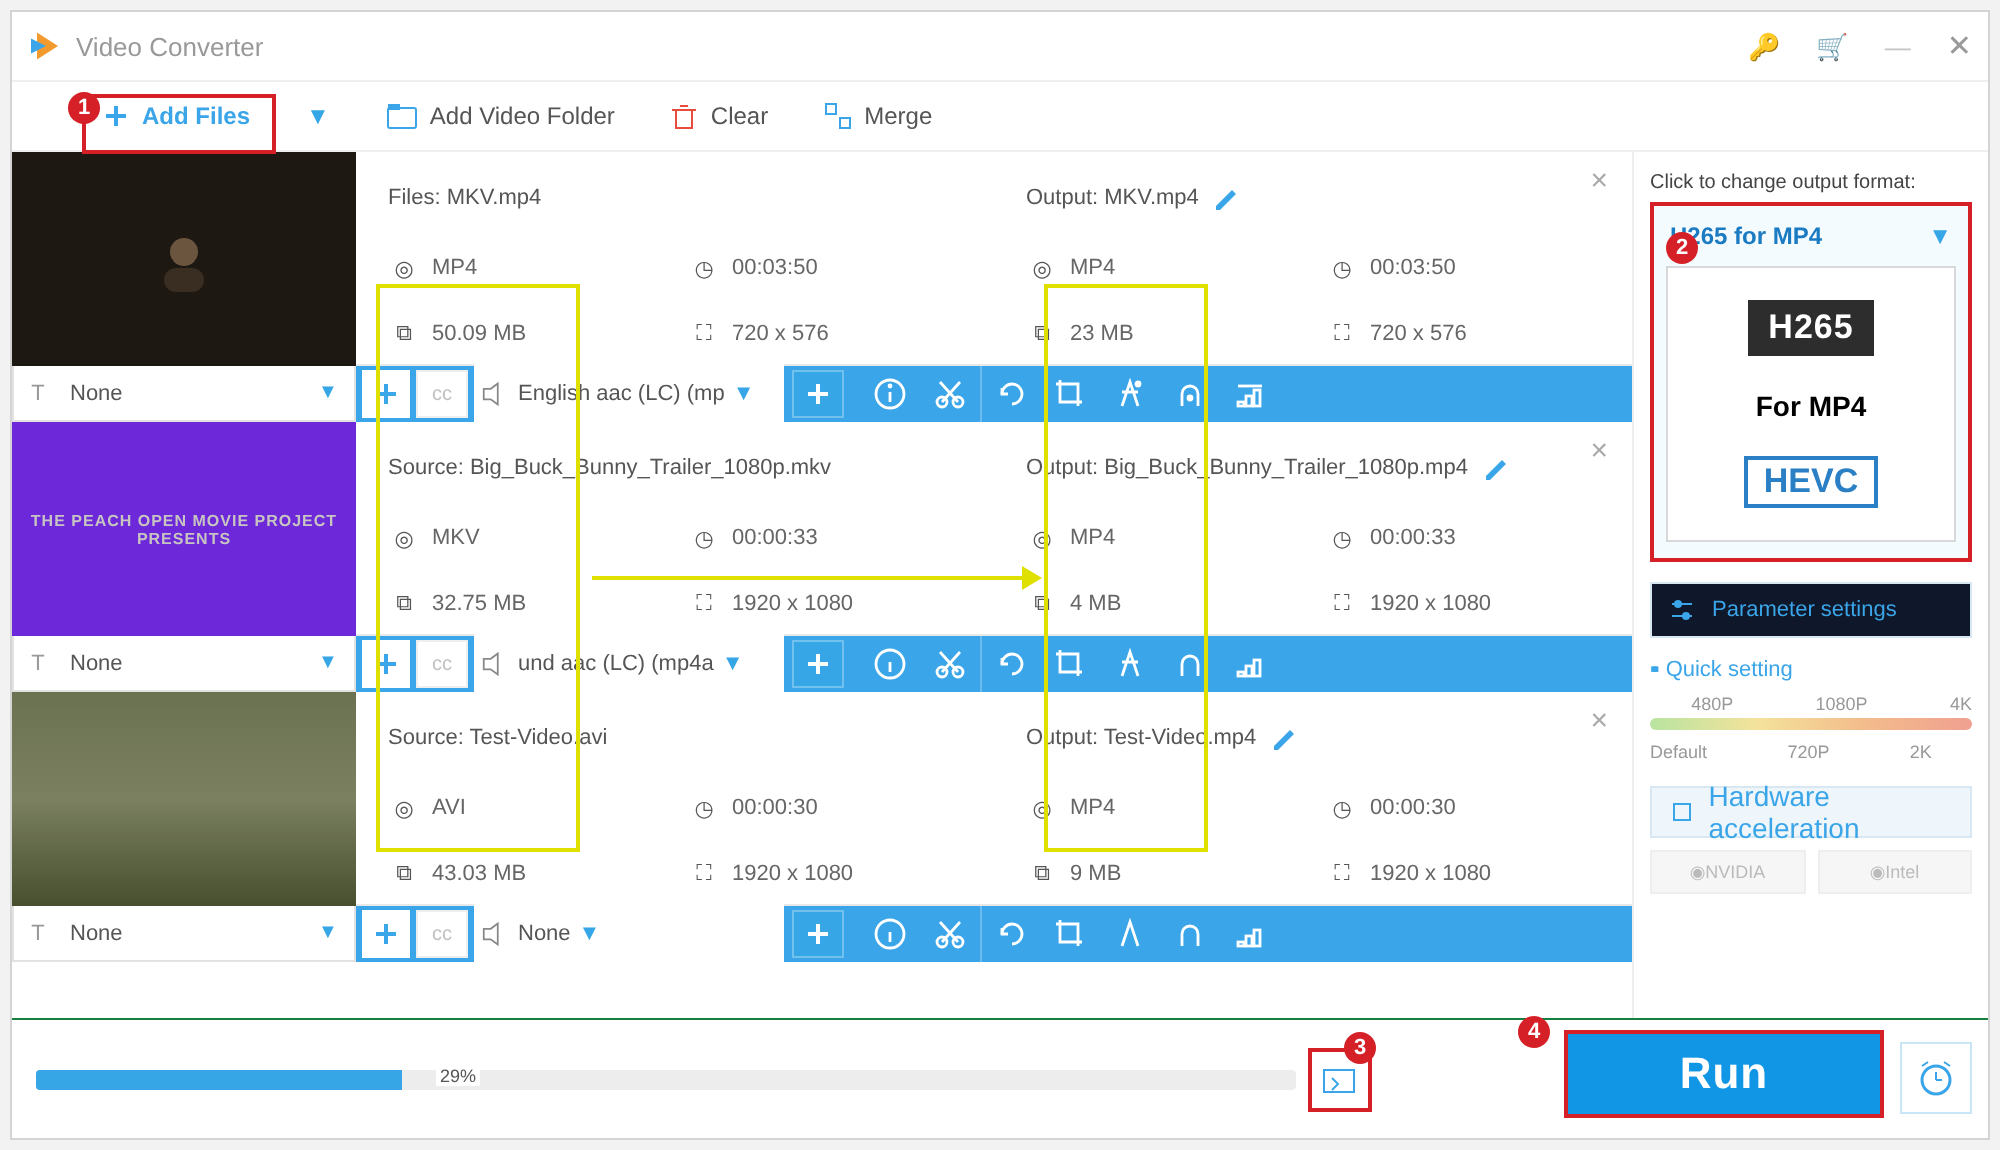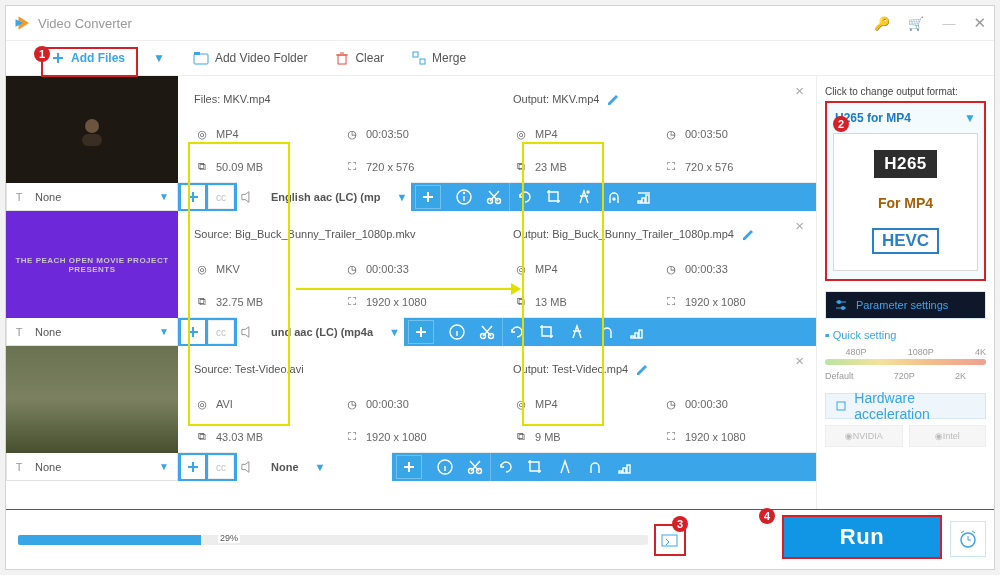--- a/index.html
+++ b/index.html
@@ -38,38 +38,38 @@
 .strip { height:28px; background:#3aa5e8; display:flex; align-items:center; position:relative; }
 .strip-row1 .seg-left { background:#fff;}
 .strip .seg-left { width:172px; height:28px; display:flex; align-items:center; border:1px solid #e2e2e2; border-top:none;}
 .strip .seg-left .T { width:24px; text-align:center; color:#999; font-size:11px;}
 .strip .seg-left .none-sel { flex:1; font-size:11px; color:#555; padding-left:4px;}
 .strip .seg-left .car { width:26px; text-align:center; color:#36a6e6; font-size:10px;}
 .strip .mid { display:flex; align-items:center; height:28px;}
 .mid .plus { width:24px; height:24px; background:#fff; margin:0 3px; display:flex; align-items:center; justify-content:center; }
 .mid .plus svg{ stroke:#3aa5e8;}
 .mid .cc { width:26px; height:24px; background:#fff; margin-right:3px; display:flex; align-items:center; justify-content:center; color:#c0c0c0; font-size:10px; border:1px solid #eee;}
-.mid .audio { height:24px; background:#fff; display:flex; align-items:center; padding:15px 4px; font-size:11px; color:#555; gap:16px; min-width:155px;font-weight:bold;}
+.mid .audio { height:24px; background:#fff; display:flex; align-items:center; padding:15px 4px; font-size:11px; color:#555; gap:4px; min-width:155px;}
 .mid .audio .car{ color:#36a6e6;}
 .mid .audio .spk{ width:14px; height:14px;}
 .mid .plus2 { width:26px; height:24px; background:#36a6e6; margin-left:4px; display:flex; align-items:center; justify-content:center; border:1px solid rgba(255,255,255,.3);}
 .mid .plus2 svg{ stroke:#fff;}
 .tool-icons { display:flex; align-items:center; gap:0; margin-left:8px;}
 .tool-icons .ti { width:30px; height:28px; display:flex; align-items:center; justify-content:center; }
 .ti svg { stroke:#fff; fill:none; stroke-width:1.4;}
 .ti.divided { border-left:1px solid rgba(255,255,255,.25);}
 .arrow-yellow { position:absolute; pointer-events:none;}
 .side-panel { width:178px; border-left:1px solid #eee; padding:8px 8px; font-size:11px; color:#444; position:relative;}
 .side-panel .lbl{ font-size:10px; margin:2px 0 4px;}
 .format-box { height:180px; border:2px solid #d62027; background:#f4fbff; padding:4px 6px;}
 .format-box .sel { display:flex; justify-content:space-between; align-items:center; font-weight:bold; color:#1b7bc2; font-size:12px; padding:4px 2px;}
 .format-box .sel .car{ color:#36a6e6;}
 .format-card { background:#fff; border:1px solid #d8d8d8; margin-top:4px; height:138px; display:flex; flex-direction:column; align-items:center; justify-content:space-around; padding:8px;}
 .format-card .h265{ background:#2d2d2d; color:#fff; font-size:17px; font-weight:bold; padding:4px 10px; letter-spacing:.5px;}
-.format-card .formp4{ font-size:14px; color:#a16207; font-weight:bold;}
+.format-card .formp4{ font-size:14px; color:#000000; font-weight:bold;}
 .format-card .hevc { border:2px solid #2a7fc5; color:#2a7fc5; font-size:17px; font-weight:bold; padding:1px 8px;}
 .param-btn { height:28px; background:#0f172a; border:1px solid #d7e8f2; margin-top:10px; display:flex; align-items:center; gap:8px; padding:0 8px; font-size:11px; color:#3aa5e8; cursor:pointer;}
 .quick-set { margin-top:10px; font-size:11px;}
 .quick-set .hdr{ color:#3aa5e8; display:flex; align-items:center; gap:6px;}
 .quick-set .scale { margin-top:6px; display:flex; justify-content:space-between; font-size:9px; color:#999;}
 .quick-set .bar { height:6px; background:linear-gradient(90deg,#b8e4a0,#f4e29b,#f3bc8b,#f0a091); margin-top:2px; border-radius:3px;}
 .hw-btn { height:26px; background:#eef6fb; border:1px solid #d7e8f2; margin-top:12px; display:flex; align-items:center; gap:8px; padding:0 8px; font-size:14px; color:#3aa5e8;}
 .vendors { display:flex; gap:6px; margin-top:6px;}
 .vendors .v { flex:1; height:22px; background:#f6f6f6; border:1px solid #eee; display:flex; align-items:center; justify-content:center; font-size:9px; color:#bbb;}
 .bottom-bar { position:absolute; bottom:0; left:0; right:0; height:60px; background:#fff; border-top:1px solid #15803d; display:flex; align-items:center; padding:0 12px;}
@@ -332,21 +332,21 @@
                     <span class="val">MP4</span>
                   </div>
                   <div class="pair">
                     <span class="sym">◷</span>
                     <span class="val">00:00:33</span>
                   </div>
                 </div>
               <div class="line">
                   <div class="pair">
                     <span class="sym">⧉</span>
-                    <span class="val">13 MB</span>
+                    <span class="val">4 MB</span>
                   </div>
                   <div class="pair">
                     <span class="sym">⛶</span>
                     <span class="val">1920 x 1080</span>
                   </div>
                 </div>
             </div>
           </div>
         </div>
       </div>

